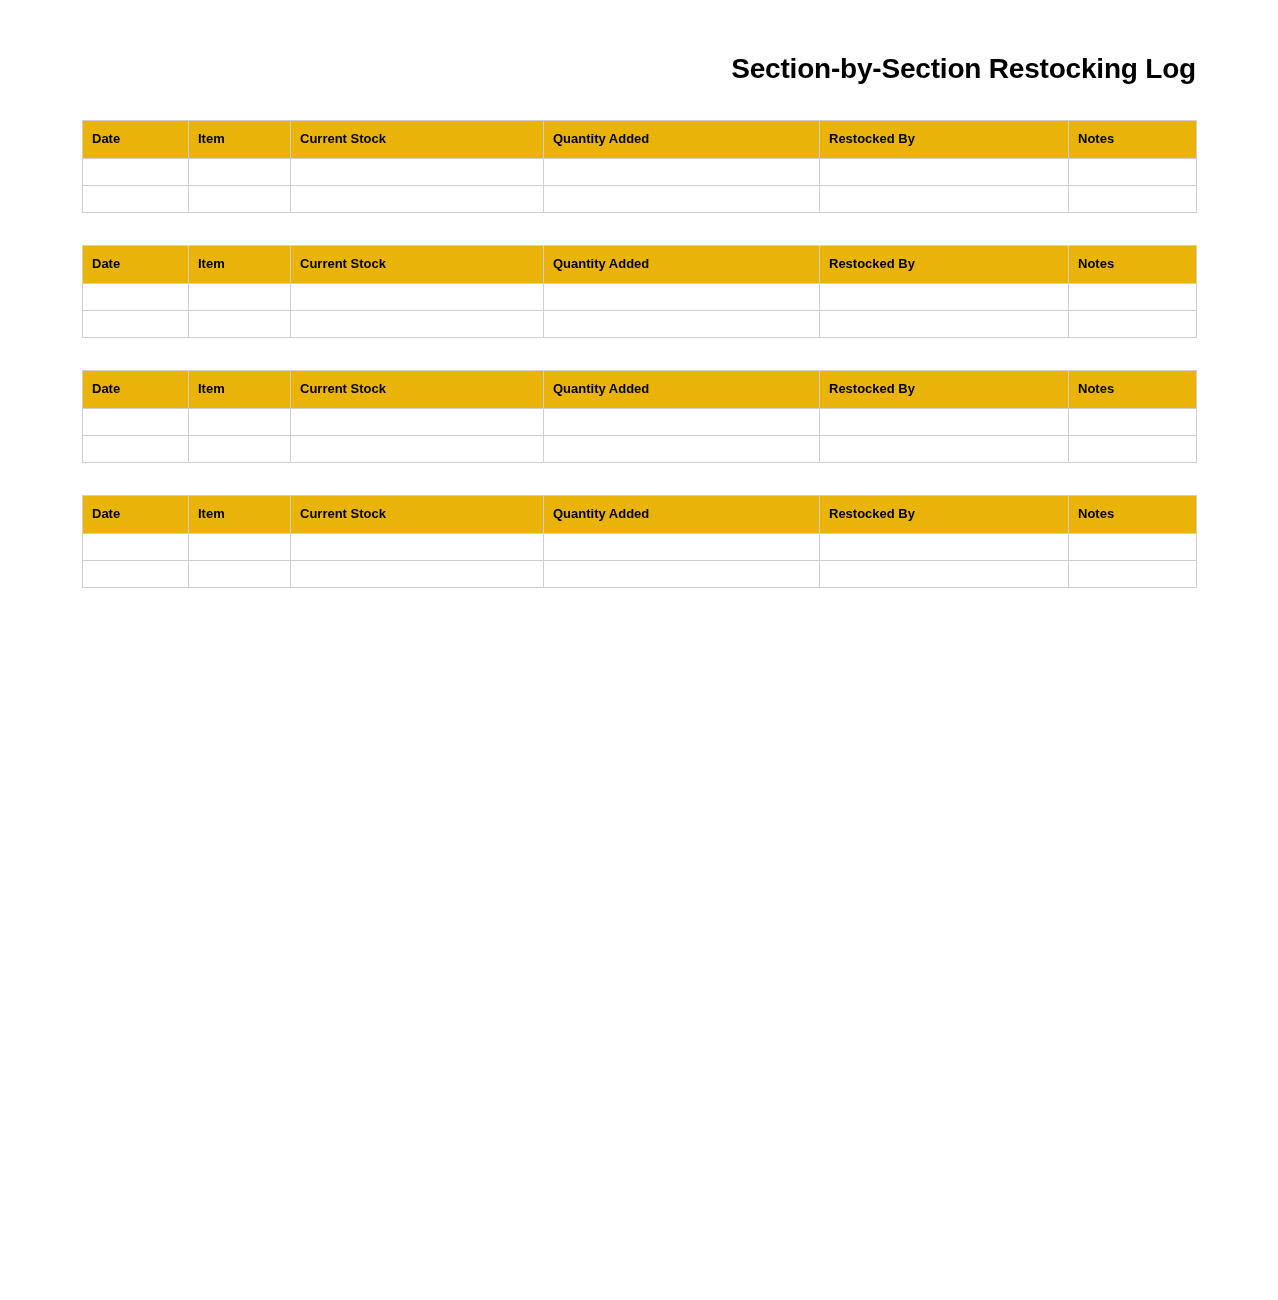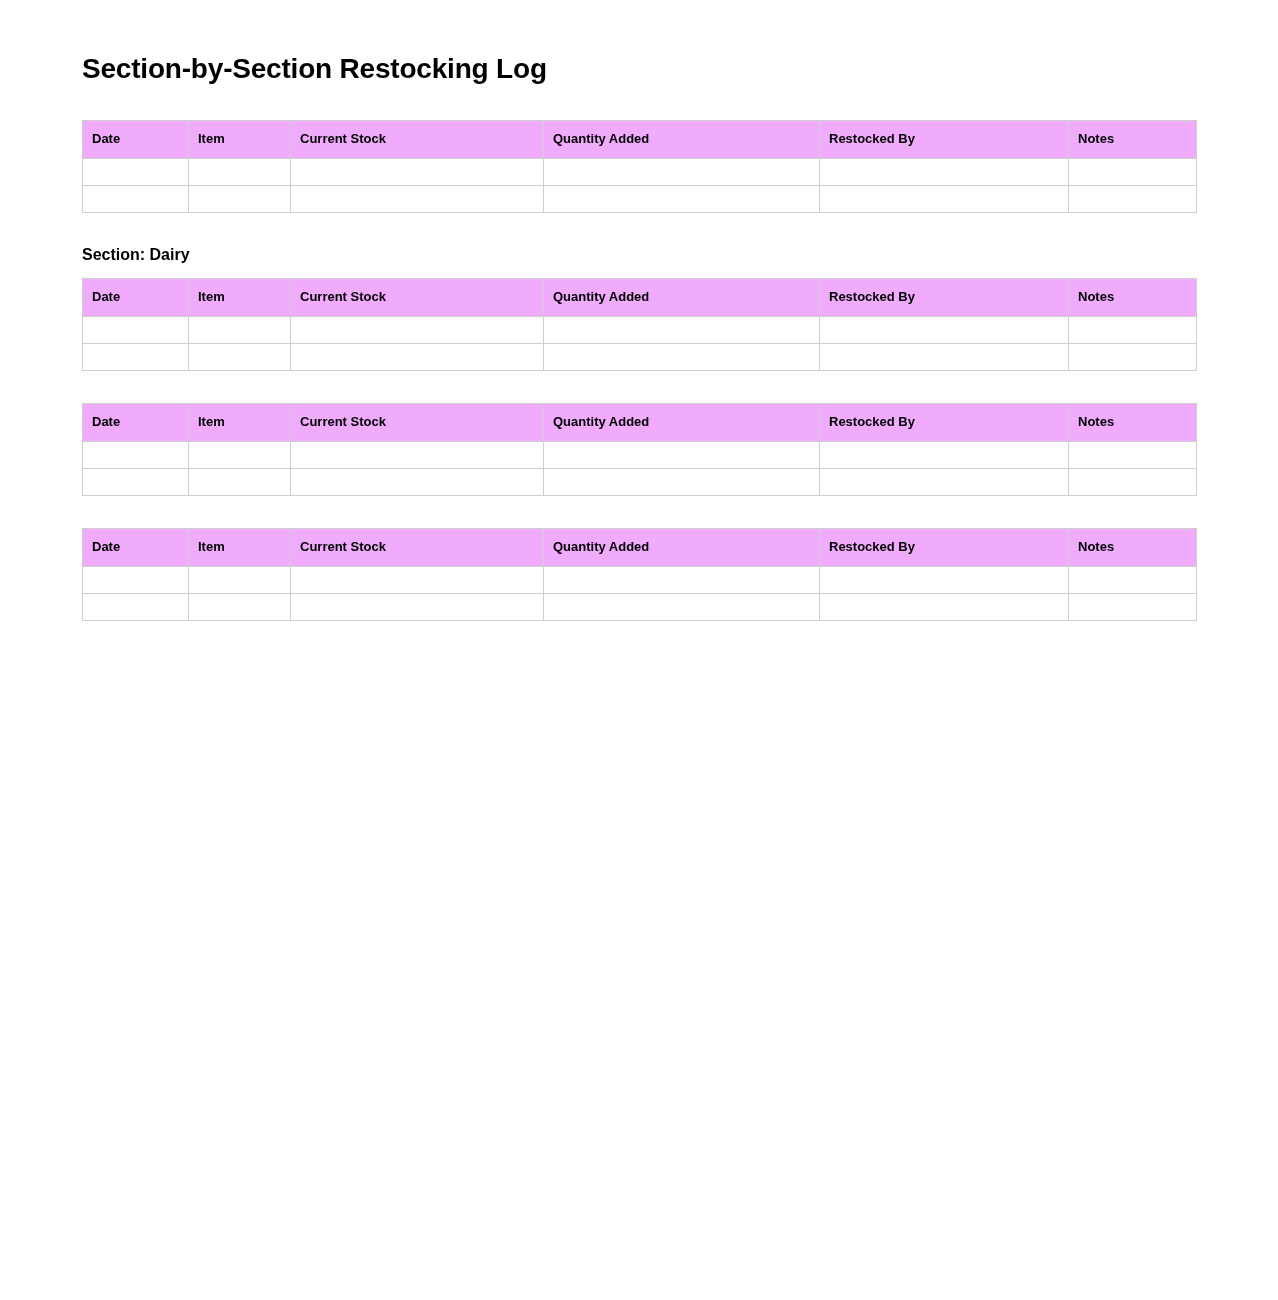--- a/index.html
+++ b/index.html
@@ -21,20 +21,21 @@
     padding: 52px 82px 0 82px;
     background: #ffffff;
   }
   .doc-title {
     font-size: 28px;
     font-weight: bold;
     line-height: 1.2;
     color: #000000;
     margin: 0 0 34px 0;
     letter-spacing: -0.2px;
+    text-align: right;
   }
   .section {
     margin: 0 0 32px 0;
   }
   .section-heading {
     font-size: 16px;
     font-weight: bold;
     color: #000000;
     margin: 0 0 14px 0;
     line-height: 1.2;
@@ -51,21 +52,21 @@
     border: 1px solid #cfcfcf;
     text-align: left;
     vertical-align: top;
     font-size: 13px;
     color: #000000;
   }
   table.log-table th {
     font-weight: bold;
     padding: 10px 9px 12px 9px;
     height: 15px;
-    background: #f0abfc;
+    background: #eab308;
   }
   table.log-table td {
     padding: 0;
     height: 26px;
     background: #ffffff;
   }
   
   .col-date  { width: 106px; }
   .col-item  { width: 102px; }
   .col-stock { width: 253px; }
@@ -115,21 +116,20 @@
           <td></td>
           <td></td>
           <td></td>
           <td></td>
         </tr>
       </tbody>
     </table>
   </div>
 
   <div class="section">
-    <h2 class="section-heading">Section: Dairy</h2>
     <table class="log-table">
       <colgroup>
         <col class="col-date">
           <col class="col-item">
           <col class="col-stock">
         <col class="col-qty">
           <col class="col-by">
           <col class="col-notes">
       </colgroup>
       <thead>

